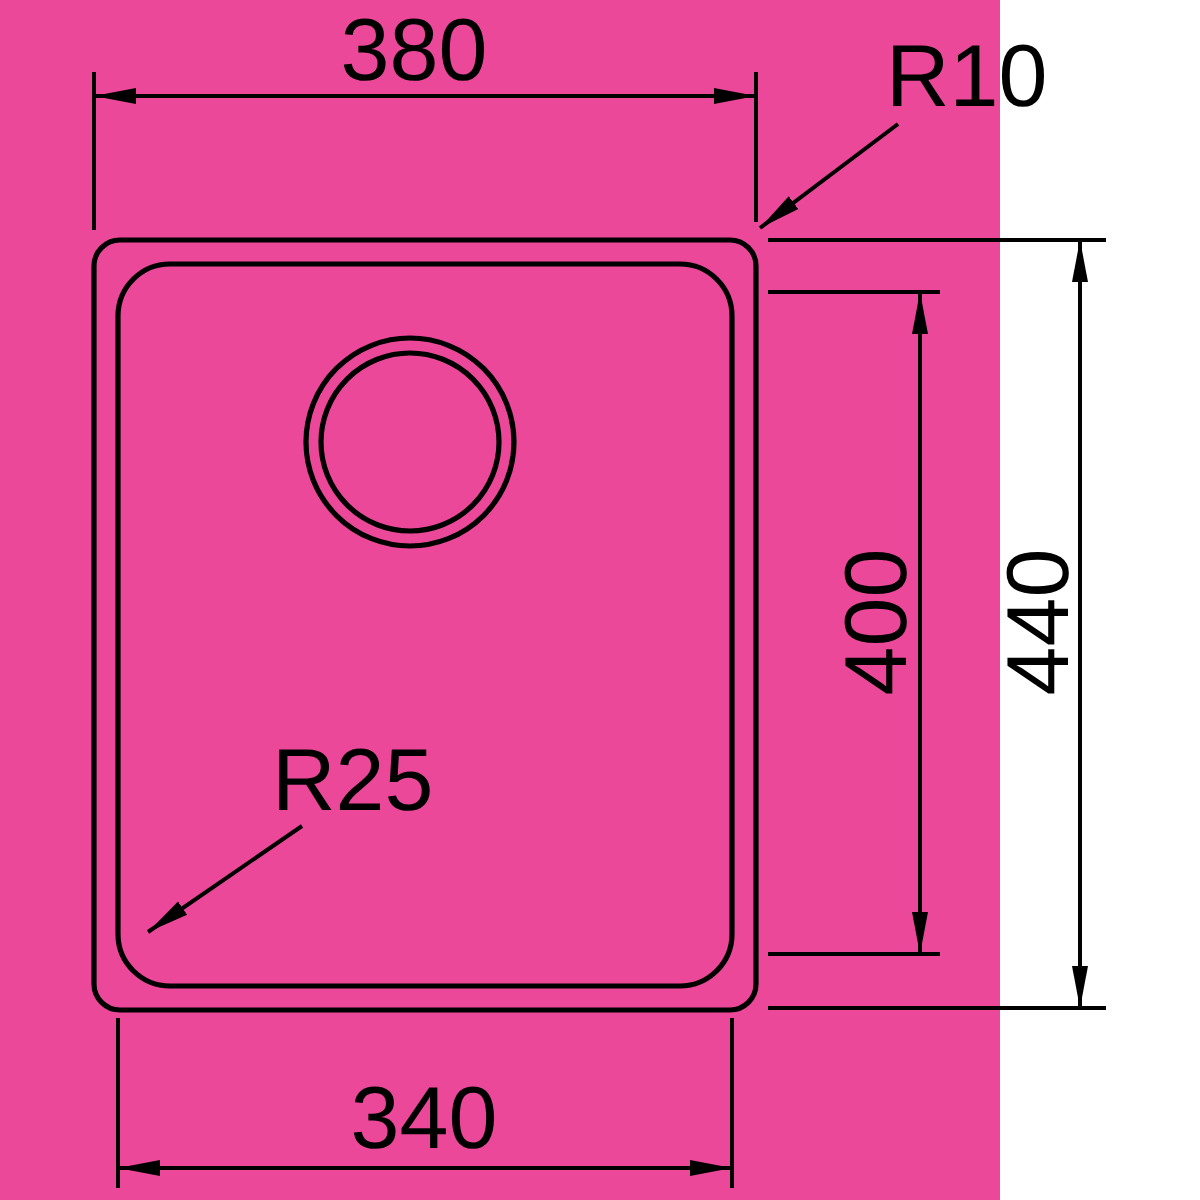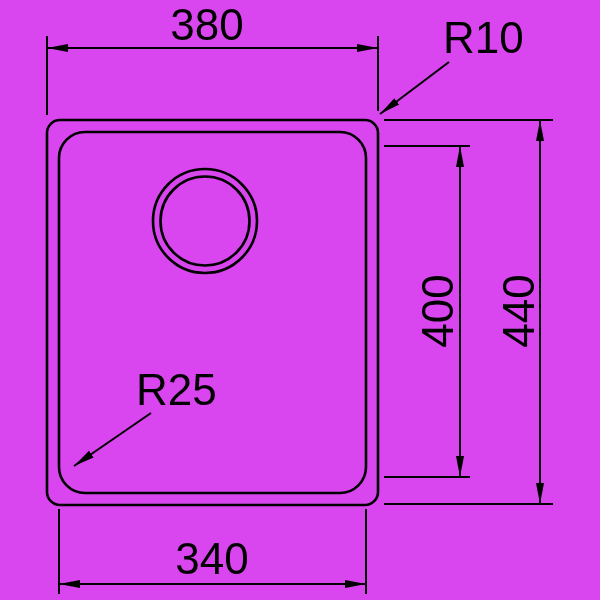--- a/index.html
+++ b/index.html
@@ -4,24 +4,24 @@
 <style>
   html, body {
     margin: 0;
     padding: 0;
     width: 600px;
     height: 600px;
     background: #ffffff;
     overflow: hidden;
   }
   .canvas {
-    width: 600px;
+    width: 500px;
     height: 600px;
     position: relative;
-    background: #d946ef;
+    background: #ec4899;
   }
   svg {
     display: block;
   }
   .dim-text {
     font-family: "Liberation Sans", sans-serif;
     font-size: 44px;
     fill: #000000;
   }
   .shape {

